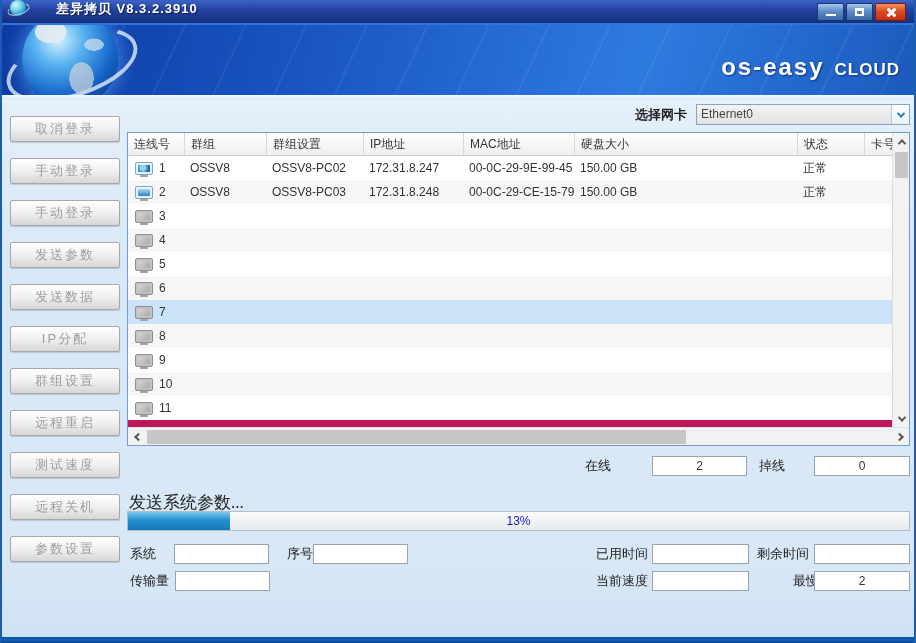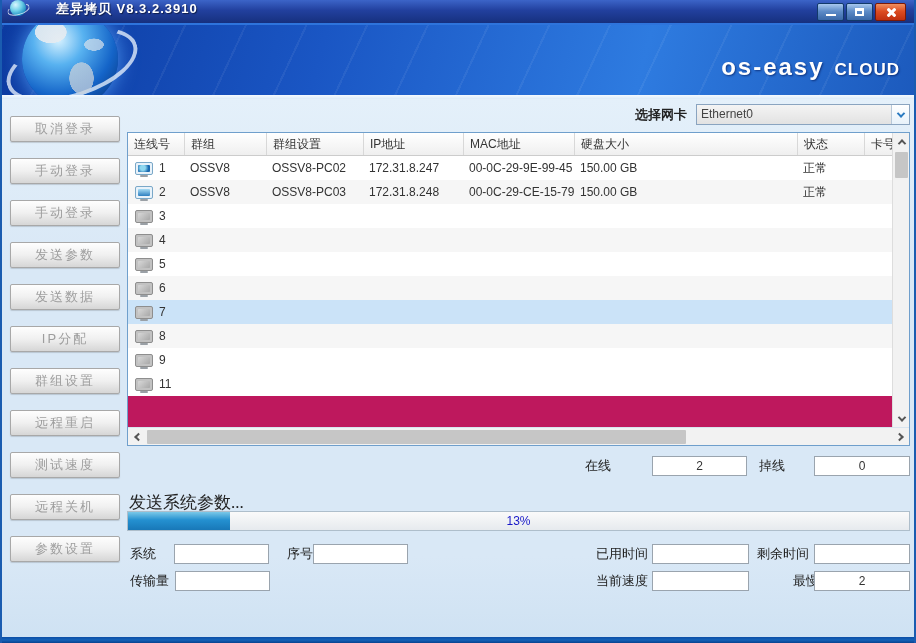--- a/index.html
+++ b/index.html
@@ -340,20 +340,35 @@
                   <span>9</span>
                 </div>
                 <div class="td c1"></div>
                 <div class="td c2"></div>
                 <div class="td c3"></div>
                 <div class="td c4"></div>
                 <div class="td c5"></div>
                 <div class="td c6"></div>
                 <div class="td c7"></div>
               </div>
+              <div class="tr alt">
+                <div class="td c0">
+                  <span class="mon monitor-offline">
+                    <span class="scr"></span>
+                  </span>
+                  <span>10</span>
+                </div>
+                <div class="td c1"></div>
+                <div class="td c2"></div>
+                <div class="td c3"></div>
+                <div class="td c4"></div>
+                <div class="td c5"></div>
+                <div class="td c6"></div>
+                <div class="td c7"></div>
+              </div>
               <div class="tr">
                 <div class="td c0">
                   <span class="mon monitor-offline">
                     <span class="scr"></span>
                   </span>
                   <span>11</span>
                 </div>
                 <div class="td c1"></div>
                 <div class="td c2"></div>
                 <div class="td c3"></div>

